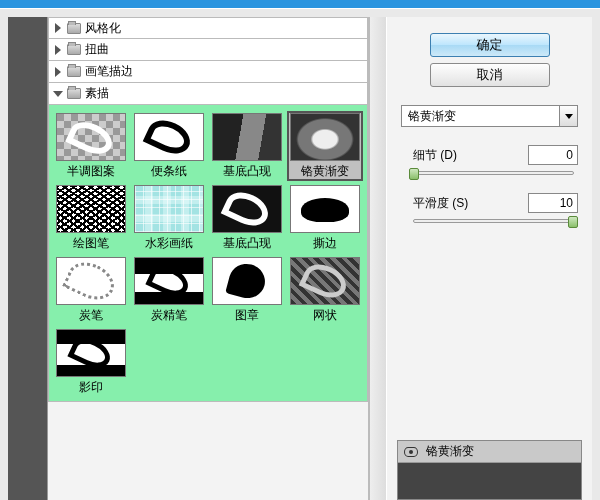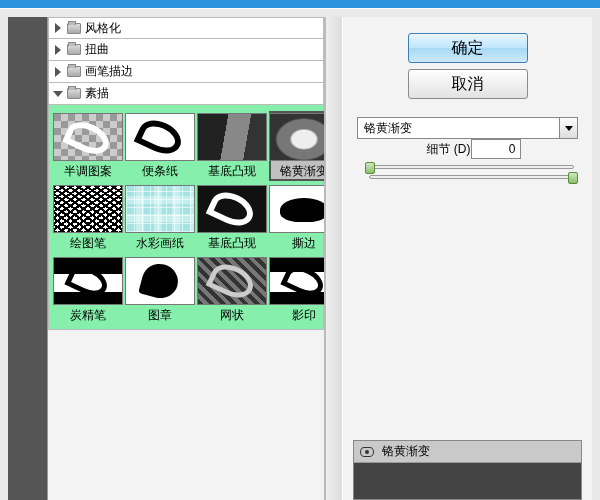--- a/index.html
+++ b/index.html
@@ -25,21 +25,21 @@
     display: flex;
   }
   
   .left-strip {
     width: 40px;
     background: #555;
     border-right: 1px solid #999;
   }
   
   .filter-panel {
-    width: 277px;
+    width: 321px;
     background: #f3f3f3;
     border-right: 1px solid #bbb;
     overflow: hidden;
     display: flex;
     flex-direction: column;
   }
   .tree-row {
     display: flex;
     align-items: center;
     height: 22px;
@@ -155,26 +155,26 @@
   .controls-panel {
     flex: 1;
     padding: 10px 14px 0 14px;
     position: relative;
     background: #f3f3f3;
     border-left: 1px solid #fff;
   }
   .btn {
     display: block;
     width: 120px;
-    height: 30px;
+    height: 24px;
     margin: 6px auto 6px auto;
     border: 1px solid #8a8a8a;
     border-radius: 3px;
     background: linear-gradient(#fefefe,#e2e2e2);
-    font-size: 16px;
+    font-size: 13px;
     cursor: pointer;
   }
   .btn.primary {
     border-color: #3c7fb1;
     background: linear-gradient(#eaf6fd,#bee6fd 49%,#a7d9f5 50%,#cde9f8);
   }
   .filter-select-row {
     margin-top: 18px;
     display: flex;
   }
@@ -197,23 +197,24 @@
     background: linear-gradient(#fdfdfd,#ddd);
     display: flex; align-items: center; justify-content: center;
   }
   .select-arrow::after {
     content: "";
     border-top: 5px solid #000;
     border-left: 4px solid transparent;
     border-right: 4px solid transparent;
   }
   .param-row {
+    margin-top: 18px;
     display: flex;
     align-items: center;
-    justify-content: center;
+    justify-content: space-between;
     padding-left: 12px;
   }
   .param-label { color: #000; }
   .param-input {
     width: 50px;
     height: 20px;
     border: 1px solid #888;
     background: #fff;
     text-align: right;
     padding-right: 4px;
@@ -333,20 +334,24 @@
           </div>
           <div class="thumb-cell">
             <div class="thumb t5"></div>
             <div class="thumb-label">基底凸现</div>
           </div>
           <div class="thumb-cell">
             <div class="thumb t7"></div>
             <div class="thumb-label">撕边</div>
           </div>
           <div class="thumb-cell">
+            <div class="thumb t9"></div>
+            <div class="thumb-label">炭笔</div>
+          </div>
+          <div class="thumb-cell">
             <div class="thumb t10"></div>
             <div class="thumb-label">炭精笔</div>
           </div>
           <div class="thumb-cell">
             <div class="thumb t11"></div>
             <div class="thumb-label">图章</div>
           </div>
           <div class="thumb-cell">
             <div class="thumb t12"></div>
             <div class="thumb-label">网状</div>
@@ -373,20 +378,24 @@
       </div>
 
       <div class="param-row">
         <span class="param-label">细节 (D)</span>
         <input class="param-input" value="0" style="">
       </div>
       <div class="slider-track">
         <div class="slider-thumb" id="thumb-detail" style="left: 0%;"></div>
       </div>
 
+      <div class="param-row">
+        <span class="param-label">平滑度 (S)</span>
+        <input class="param-input" value="10" style="">
+      </div>
       <div class="slider-track">
         <div class="slider-thumb" id="thumb-smooth" style="left: 100%;"></div>
       </div>
 
       <div class="layer-strip">
         <div class="layer-row">
           <span class="eye-icon"></span>
           <span>铬黄渐变</span>
         </div>
         <div class="layer-body"></div>

